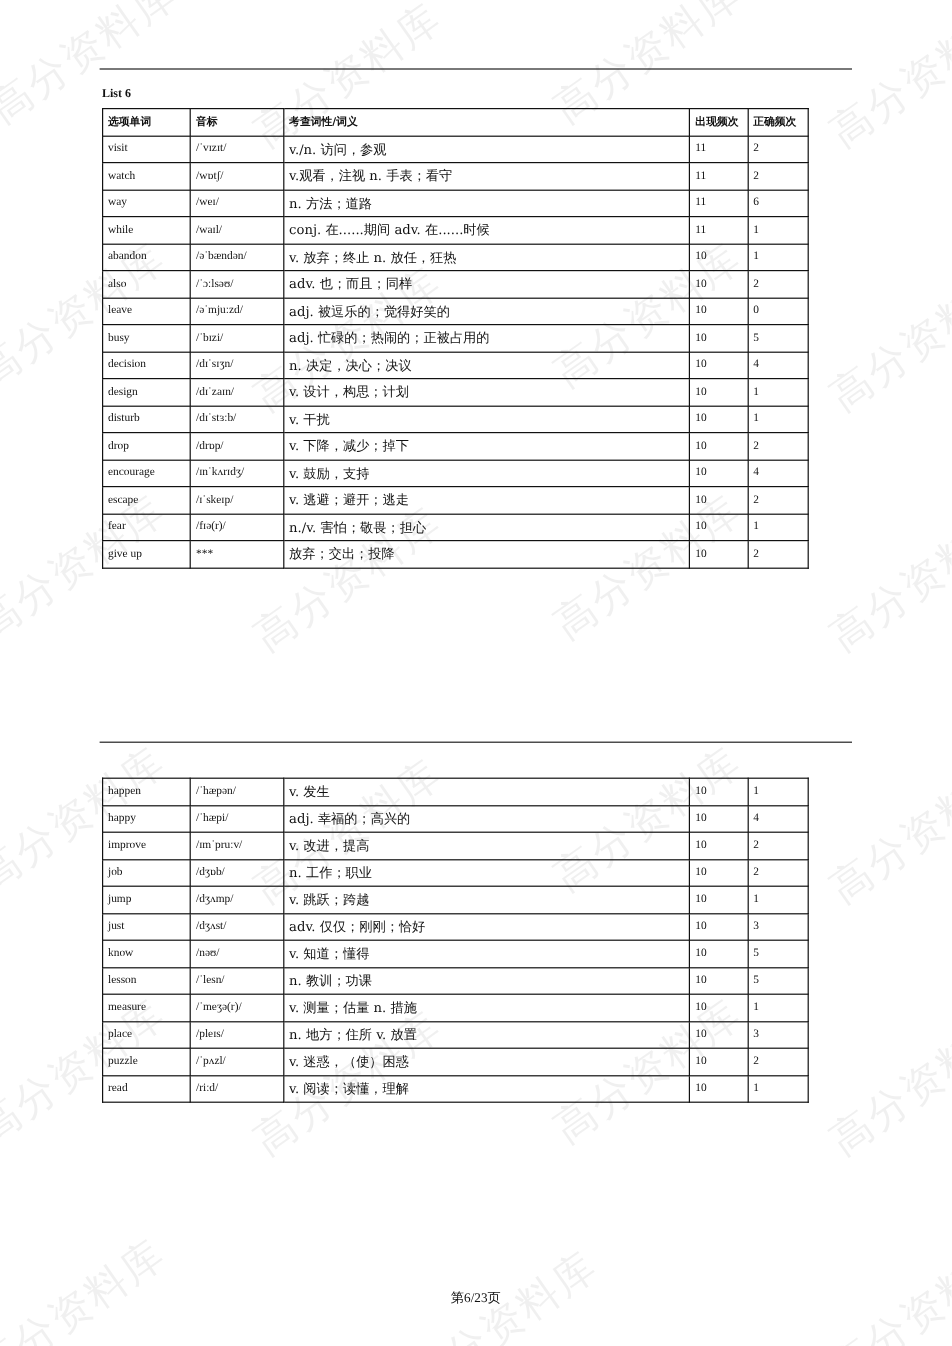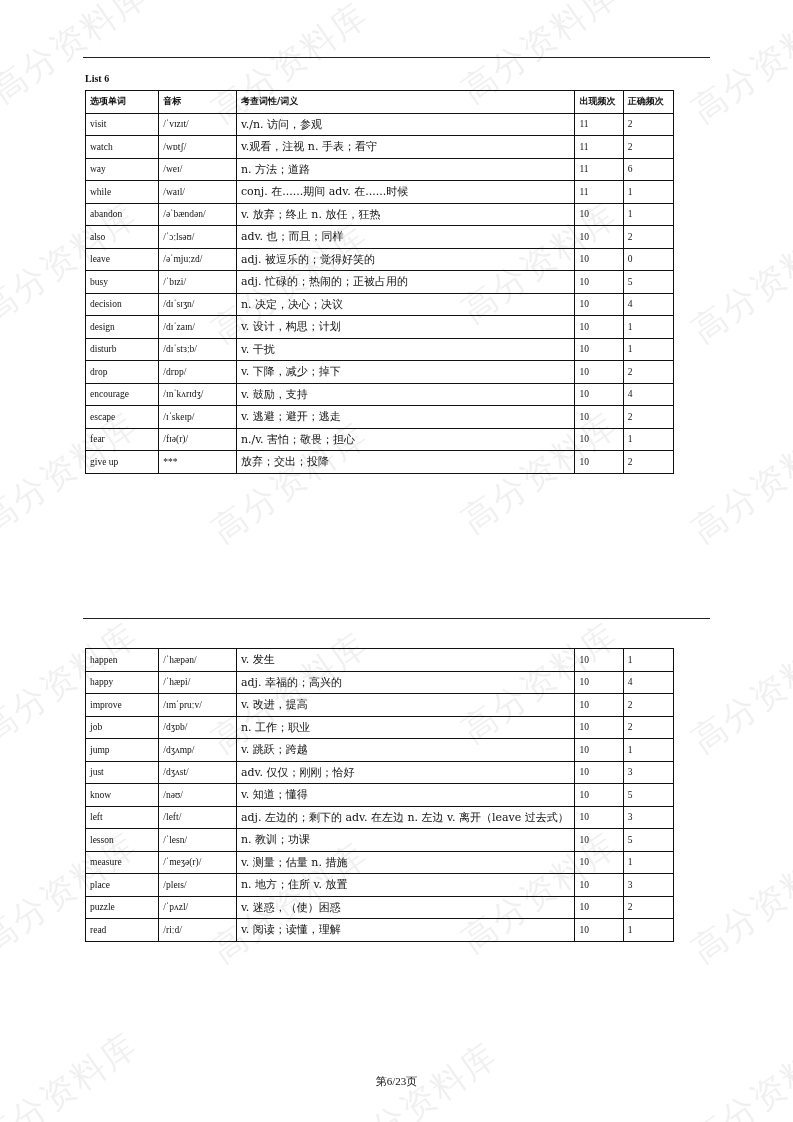--- a/index.html
+++ b/index.html
@@ -305,27 +305,20 @@
         <td>3</td>
       </tr>
       <tr>
         <td>know</td>
         <td>/nəʊ/</td>
         <td class="def">v. 知道；懂得</td>
         <td>10</td>
         <td>5</td>
       </tr>
       <tr>
-        <td>left</td>
-        <td>/left/</td>
-        <td class="def">adj. 左边的；剩下的 adv. 在左边 n. 左边 v. 离开（leave 过去式）</td>
-        <td>10</td>
-        <td>3</td>
-      </tr>
-      <tr>
         <td>lesson</td>
         <td>/ˈlesn/</td>
         <td class="def">n. 教训；功课</td>
         <td>10</td>
         <td>5</td>
       </tr>
       <tr>
         <td>measure</td>
         <td>/ˈmeʒə(r)/</td>
         <td class="def">v. 测量；估量 n. 措施</td>

